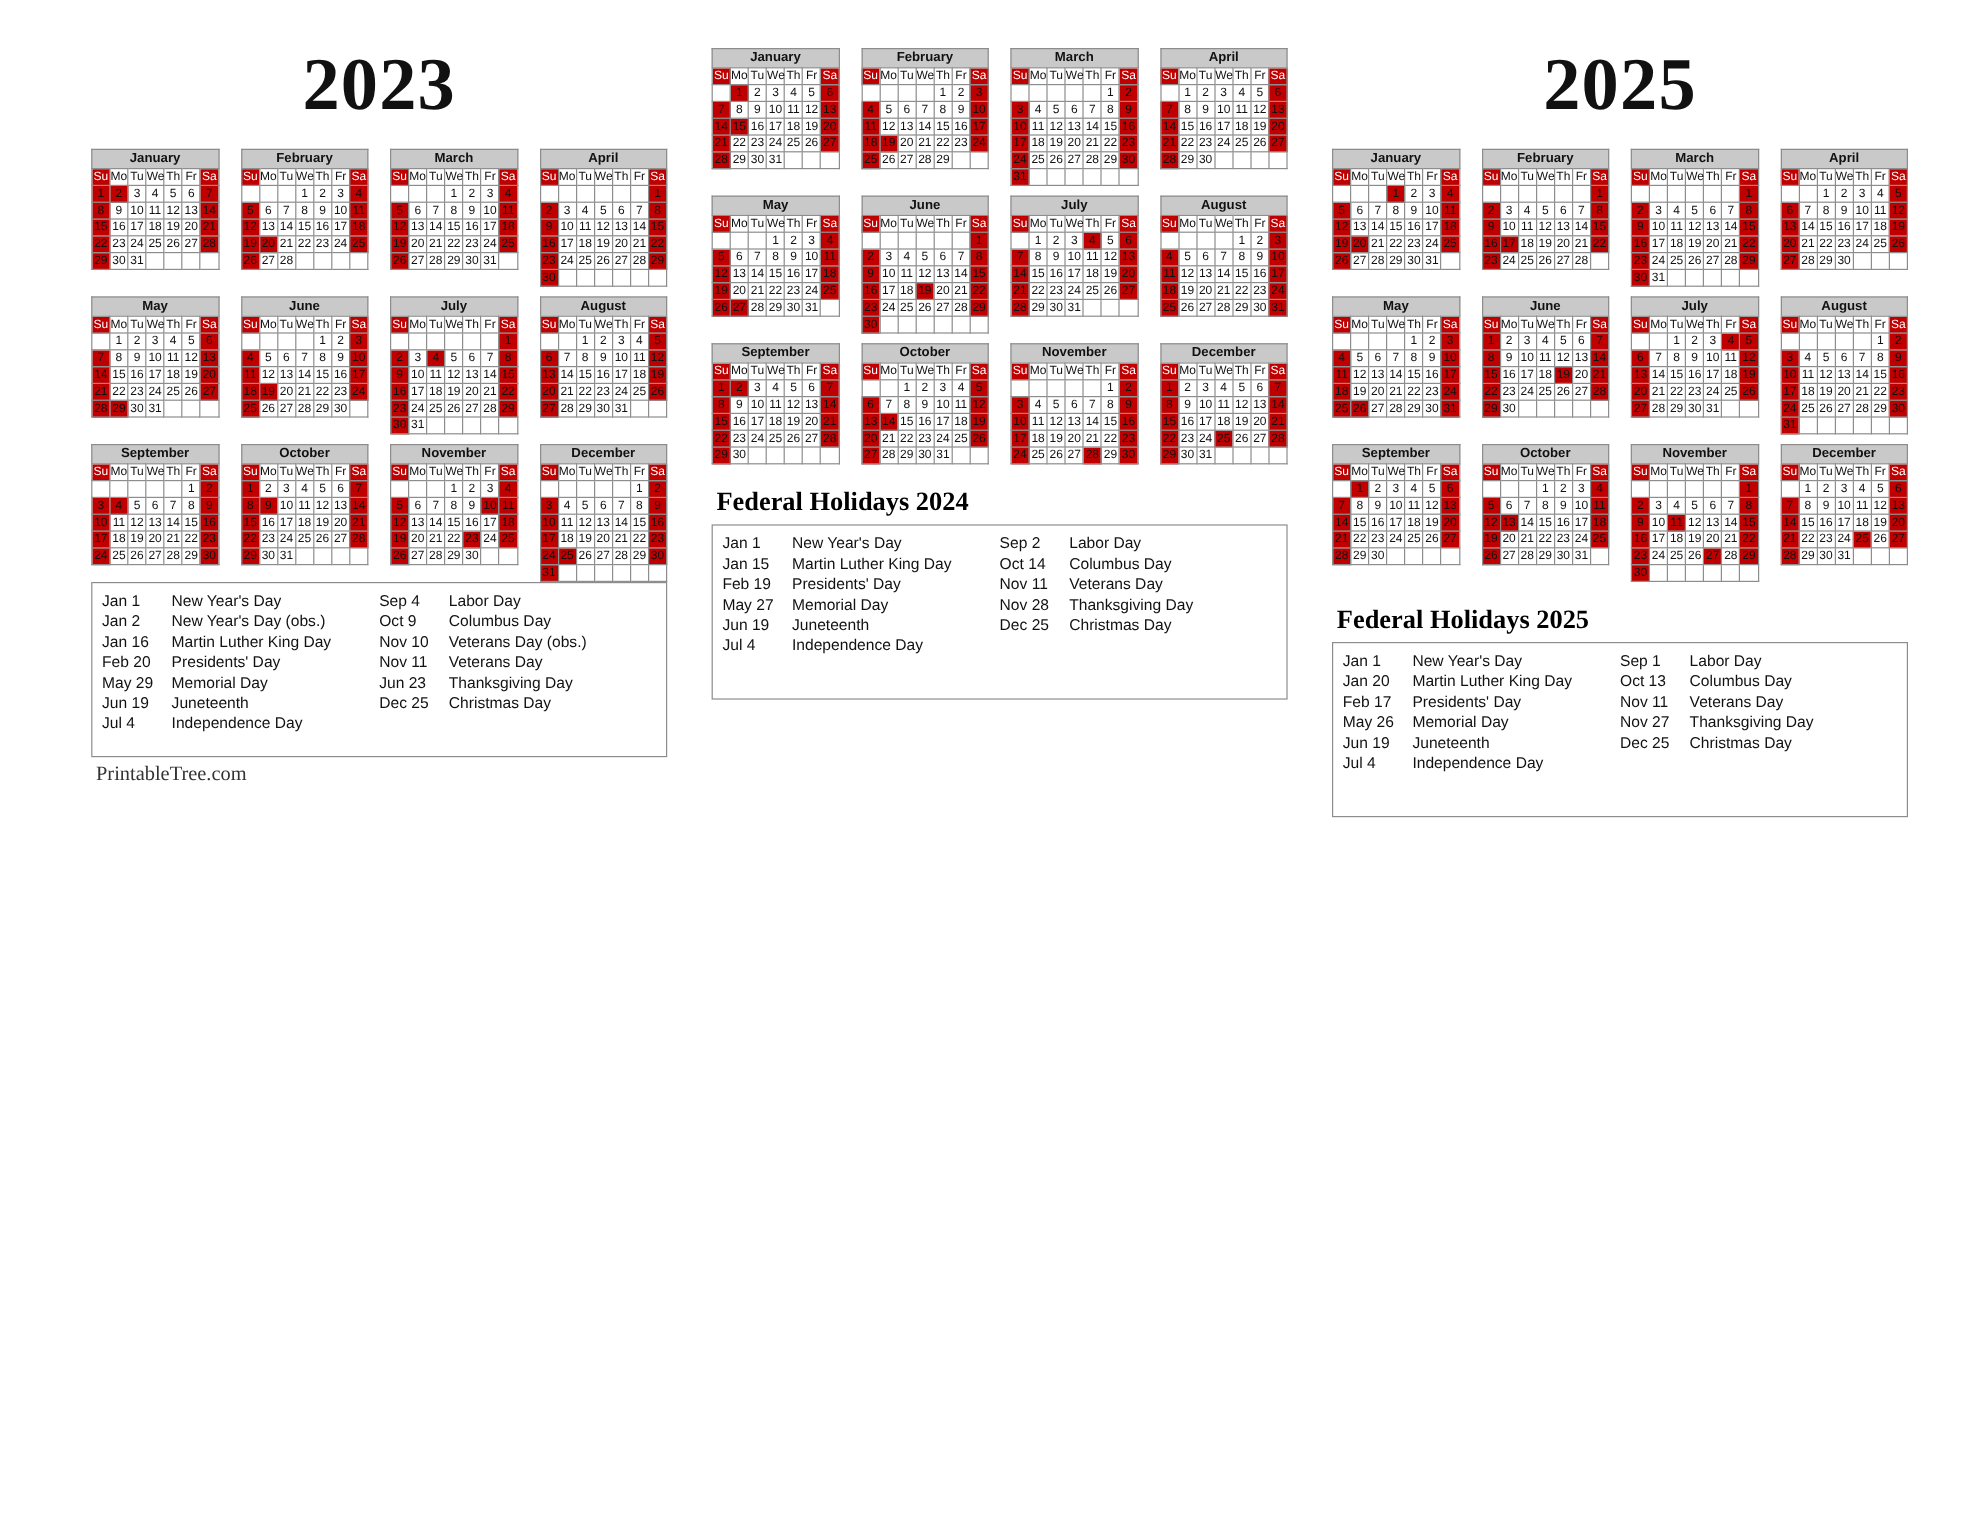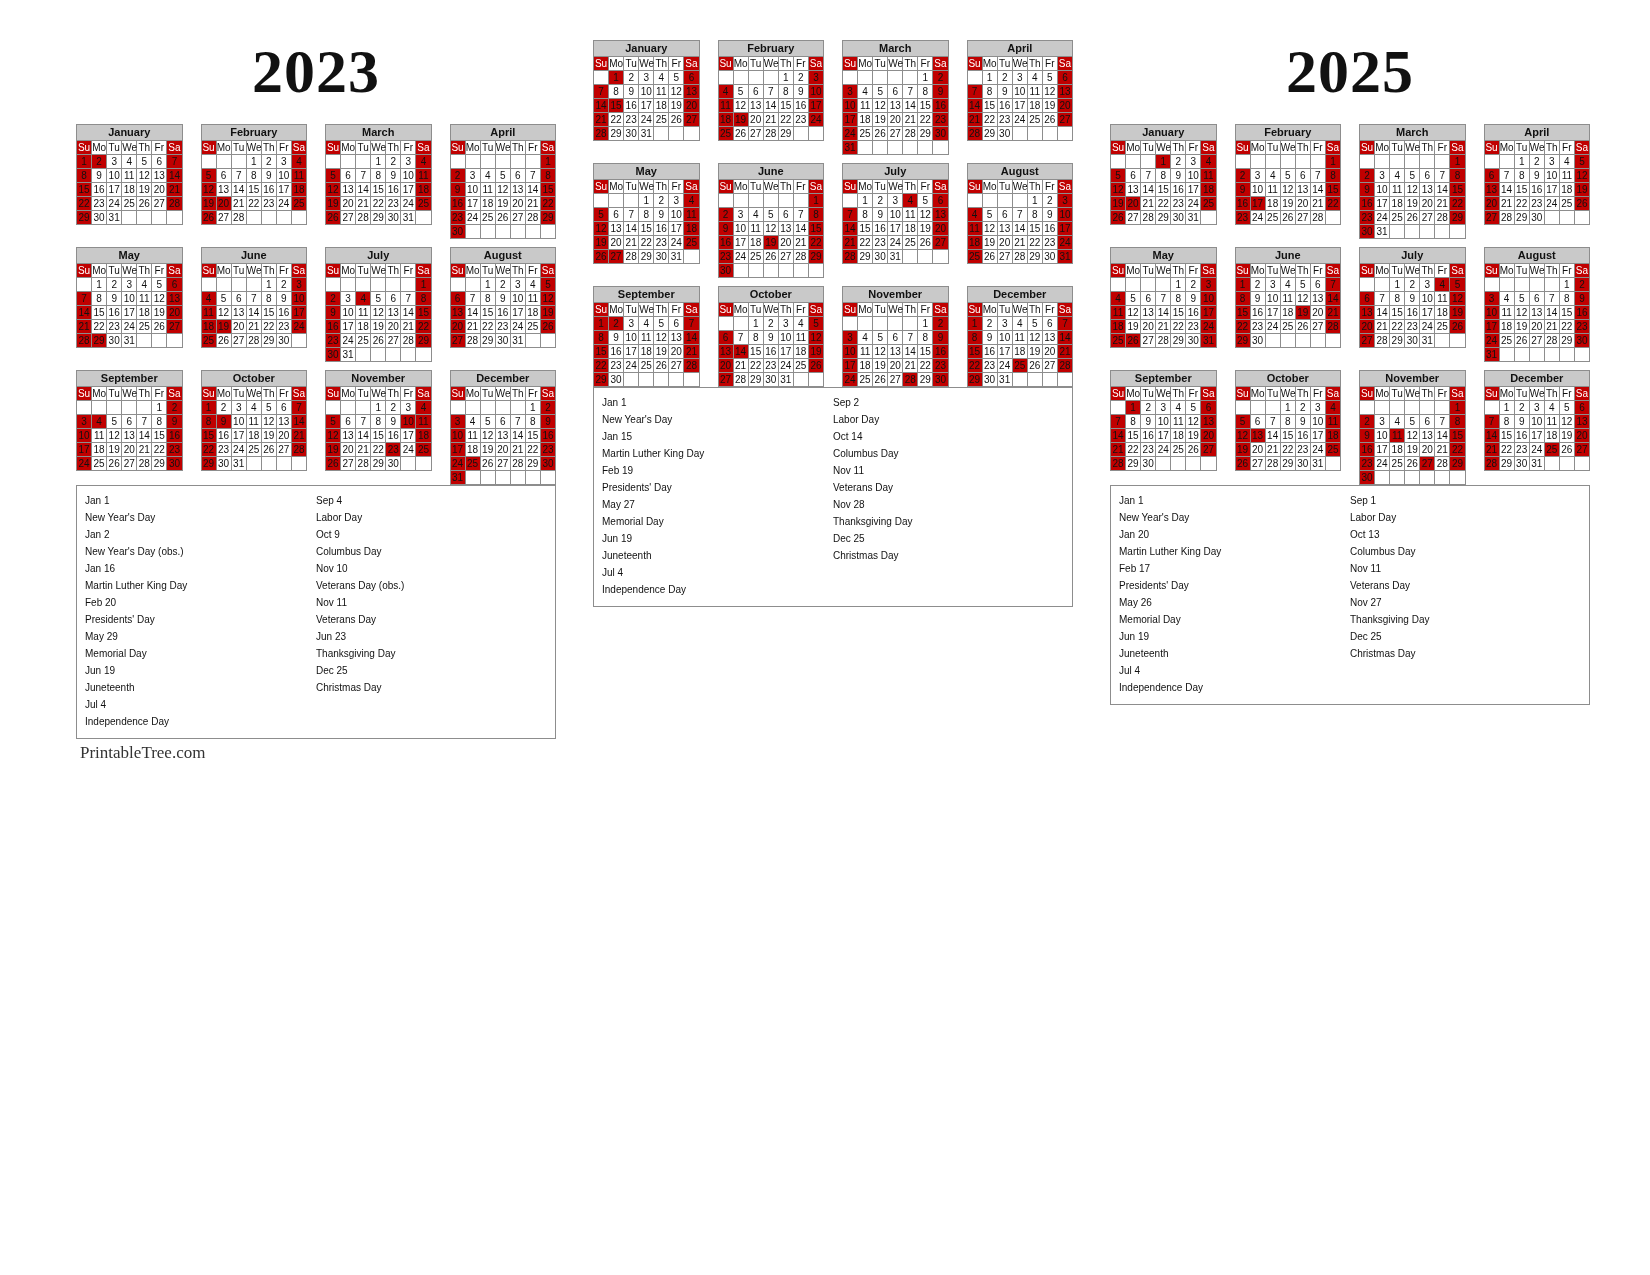--- a/index.html
+++ b/index.html
@@ -109,24 +109,23 @@
   }
   .hol-cols {
     display: flex;
     flex-direction: row;
   }
   .hol-col {
     width: 50%;
   }
   .hol-row {
     display: flex;
-    font-size: 10px;
+    font-size: 13px;
     line-height: 17px;
     color: #111;
-    flex-direction: column;
   }
   .hol-date {
     width: 58px;
     flex: none;
   }
   .hol-name {
     flex: 1;
   }
   .credit {
     font-size: 17px;
@@ -1759,20 +1758,21 @@
                 <td>31</td>
                 <td class="empty">&nbsp;</td>
                 <td class="empty">&nbsp;</td>
                 <td class="empty">&nbsp;</td>
                 <td class="empty">&nbsp;</td>
               </tr>
             </tbody>
           </table>
         </div>
       </div>
+      <div class="hol-title">Federal Holidays 2024</div>
       <div class="hol-box">
         <div class="hol-cols">
           <div class="hol-col">
             <div class="hol-row">
               <span class="hol-date">Jan 1</span>
               <span class="hol-name">New Year's Day</span>
             </div>
             <div class="hol-row">
               <span class="hol-date">Jan 15</span>
               <span class="hol-name">Martin Luther King Day</span>
@@ -2599,20 +2599,21 @@
                 <td>30</td>
                 <td>31</td>
                 <td class="empty">&nbsp;</td>
                 <td class="empty">&nbsp;</td>
                 <td class="empty">&nbsp;</td>
               </tr>
             </tbody>
           </table>
         </div>
       </div>
+      <div class="hol-title">Federal Holidays 2025</div>
       <div class="hol-box">
         <div class="hol-cols">
           <div class="hol-col">
             <div class="hol-row">
               <span class="hol-date">Jan 1</span>
               <span class="hol-name">New Year's Day</span>
             </div>
             <div class="hol-row">
               <span class="hol-date">Jan 20</span>
               <span class="hol-name">Martin Luther King Day</span>

